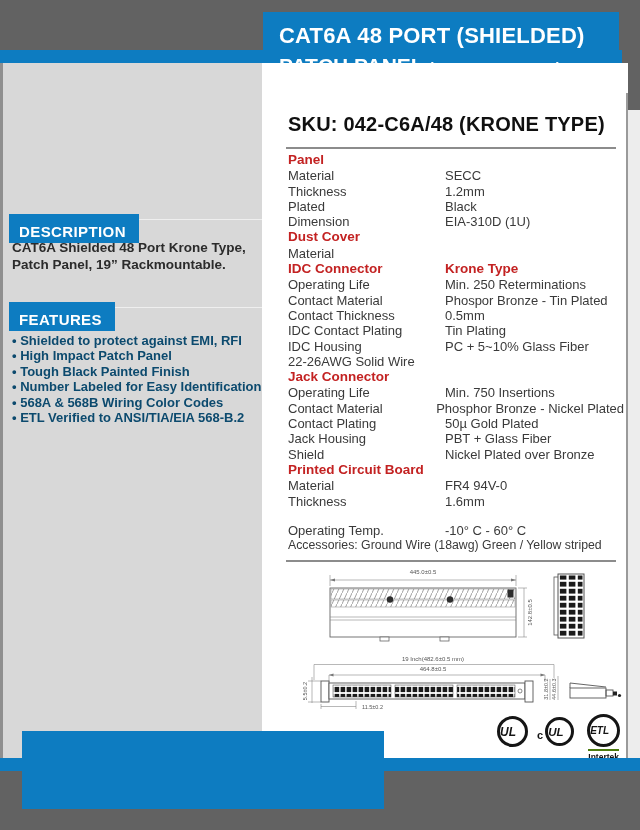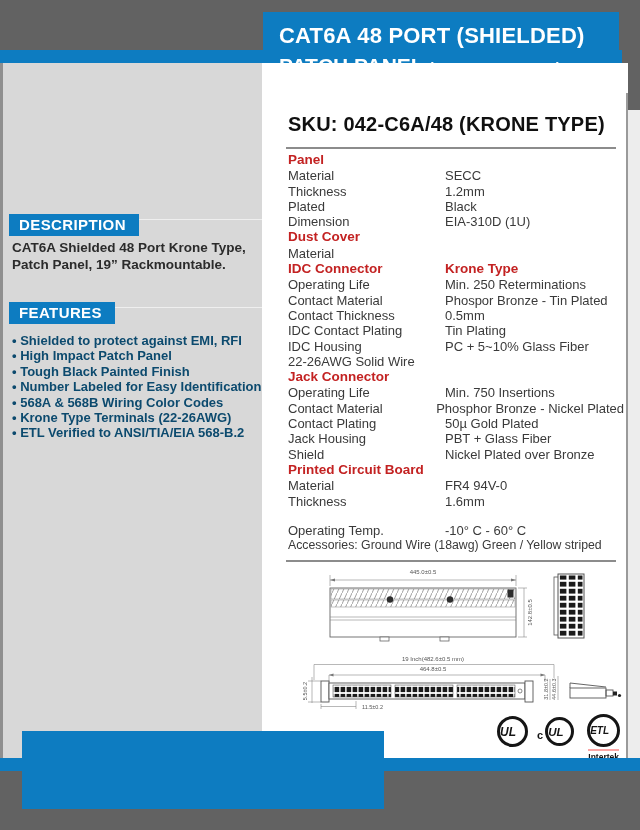--- a/index.html
+++ b/index.html
@@ -12,21 +12,21 @@
   .corner-patch { position:absolute; left:622px; top:0; width:18px; height:110px; background:#626262; }
 
   
   .header-block { position:absolute; left:263px; top:12px; width:356px; height:81px; background:#0d7cc1; color:#fff; padding:9px 0 0 16px; }
   .header-block .h1 { font-size:22px; font-weight:bold; letter-spacing:0.2px; line-height:30px; white-space:nowrap; }
   .header-block .h2 { font-size:21px; font-weight:bold; line-height:30px; white-space:nowrap; }
   .header-block .h2 .suffix { font-size:14.5px; font-weight:bold; margin-left:5px; }
 
   
   .sidebar { position:absolute; left:0; top:63px; width:262px; height:695px; background:#d8d8d8; border-left:3px solid #8f8f8f; }
-  .tab { position:absolute; left:6px; display:inline-block; background:#0d7cc1; color:#fff; font-size:15px; font-weight:bold; letter-spacing:0.4px; padding:2px 13px 3px 10px; }
+  .tab { position:absolute; left:6px; display:inline-block; background:#0d7cc1; color:#fff; font-size:15px; font-weight:bold; letter-spacing:0.4px; padding:9px 13px 3px 10px; }
   .tab-desc { top:151px; }
   .tab-feat { top:239px; }
   .tab-line { position:absolute; right:0; height:1px; background:#efefef; }
   .tab-line-1 { left:130px; top:156px; }
   .tab-line-2 { left:112px; top:244px; }
   .desc-text { position:absolute; left:9px; top:177px; width:250px; font-size:13.5px; font-weight:bold; color:#2b2b2b; line-height:16.5px; white-space:pre-line; }
   .features-list { position:absolute; left:9px; top:270px; width:252px; list-style:none; }
   .features-list li { font-size:13px; font-weight:bold; color:#0c4a6e; line-height:15.4px; white-space:nowrap; }
   .features-list li::before { content:"• "; }
 
@@ -51,21 +51,21 @@
 
   
   .certs { position:absolute; left:497px; top:714px; display:flex; align-items:flex-start; gap:9px; color:#151515; }
   .ring { display:flex; align-items:center; justify-content:flex-start; border:3px solid #151515; border-radius:50%; font-weight:bold; font-style:italic; }
   .ring-ul { width:31px; height:31px; font-size:12px; margin-top:2px; }
   .cul-wrap { display:flex; align-items:center; gap:2px; }
   .cul-wrap .c-pre { font-size:11px; font-weight:bold; margin-top:10px; }
   .ring-cul { width:29px; height:29px; font-size:11.5px; margin-top:3px; }
   .etl-wrap { display:flex; flex-direction:column; align-items:center; margin-left:4px; }
   .ring-etl { width:33px; height:33px; font-size:10px; }
-  .intertek { font-size:8.5px; font-weight:bold; border-top:2px solid #fca5a5; padding-top:1px; margin-top:2px; }
+  .intertek { font-size:8.5px; font-weight:bold; border-top:2px solid #4d7c0f; padding-top:1px; margin-top:2px; }
 
   
   .bottom-stripe { position:absolute; left:0; top:758px; width:640px; height:13px; background:#0d7cc1; }
   .bottom-band { position:absolute; left:0; top:771px; width:640px; height:59px; background:#626262; }
   .bottom-blue-rect { position:absolute; left:22px; top:731px; width:362px; height:78px; background:#0d7cc1; }
 
   svg text { font-family:"Liberation Sans", sans-serif; fill:#555; }
 </style>
 </head>
 <body>
@@ -93,21 +93,20 @@
 Patch Panel, 19” Rackmountable.</p>
     <div class="tab tab-feat">
       <span>FEATURES</span>
     </div>
     <ul class="features-list" id="features-list">
         <li>Shielded to protect against EMI, RFI</li>
         <li>High Impact Patch Panel</li>
         <li>Tough Black Painted Finish</li>
         <li>Number Labeled for Easy Identification</li>
         <li>568A &amp; 568B Wiring Color Codes</li>
-        <li>Krone Type Terminals (22-26AWG)</li>
         <li>ETL Verified to ANSI/TIA/EIA 568-B.2</li>
       </ul>
   </aside>
 
   <main class="panel">
     <h1 class="sku">SKU: 042-C6A/48 (KRONE TYPE)</h1>
     <div class="rule1"></div>
     <div class="spec-body">
       <div id="spec-sections">
           <div class="sec-head">

